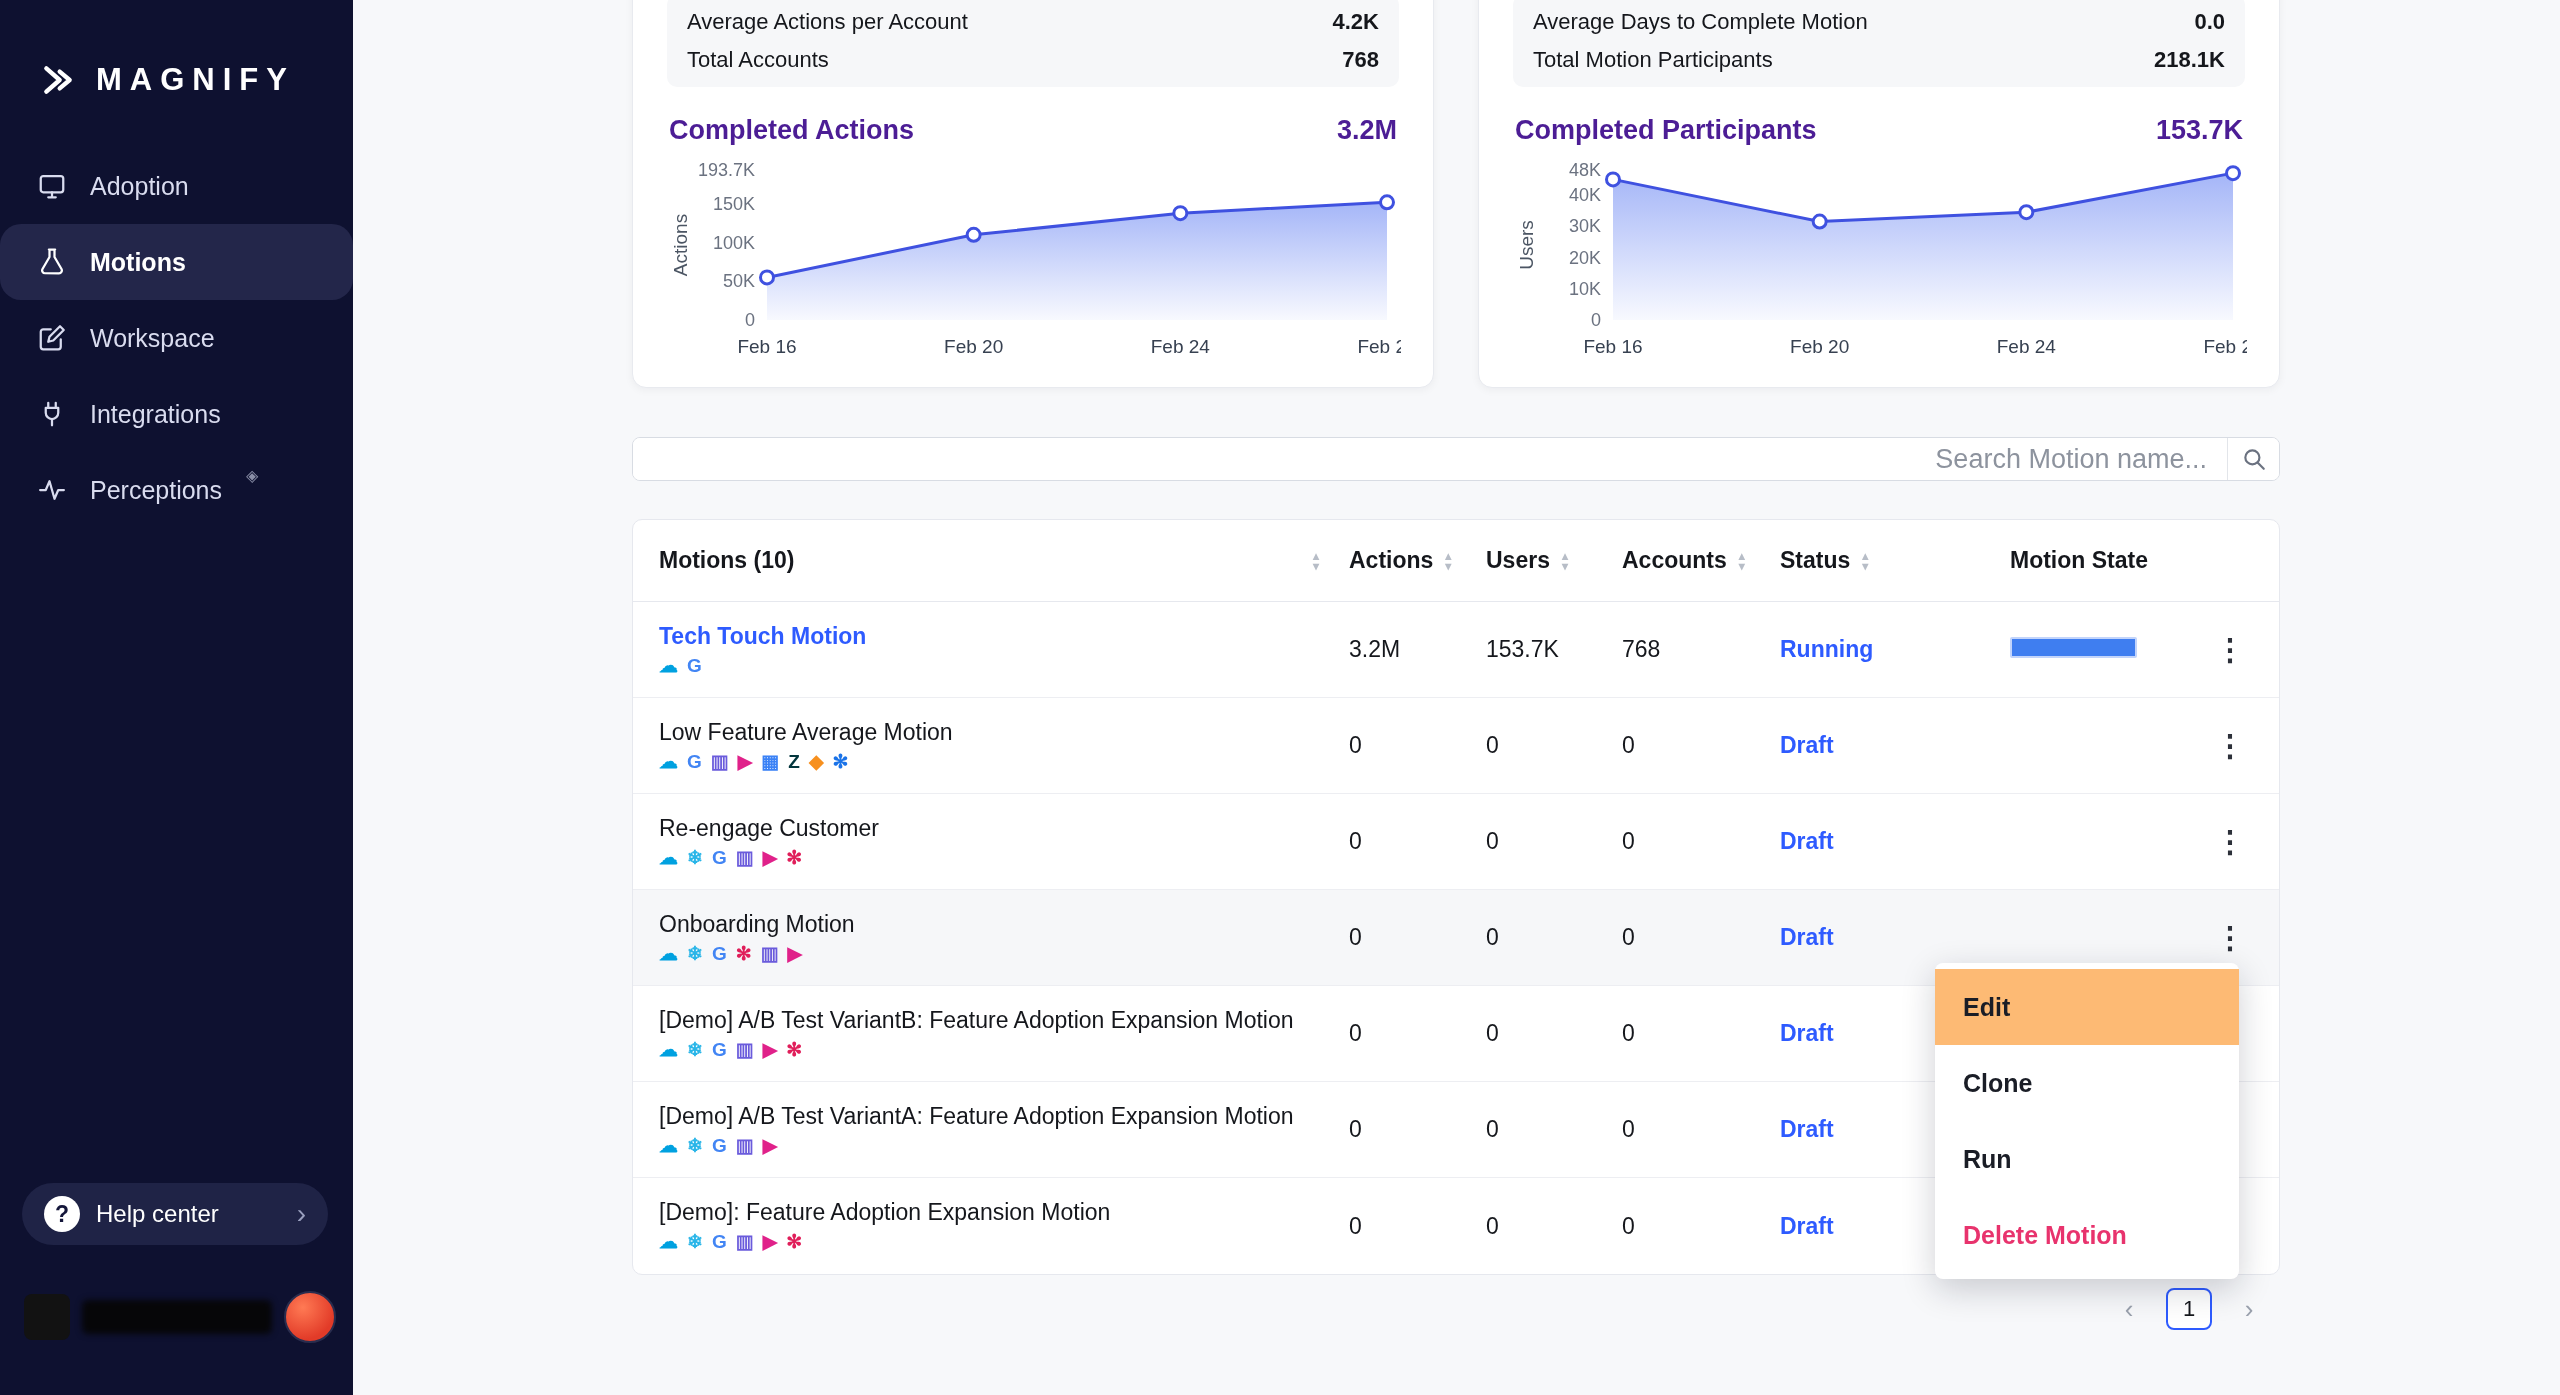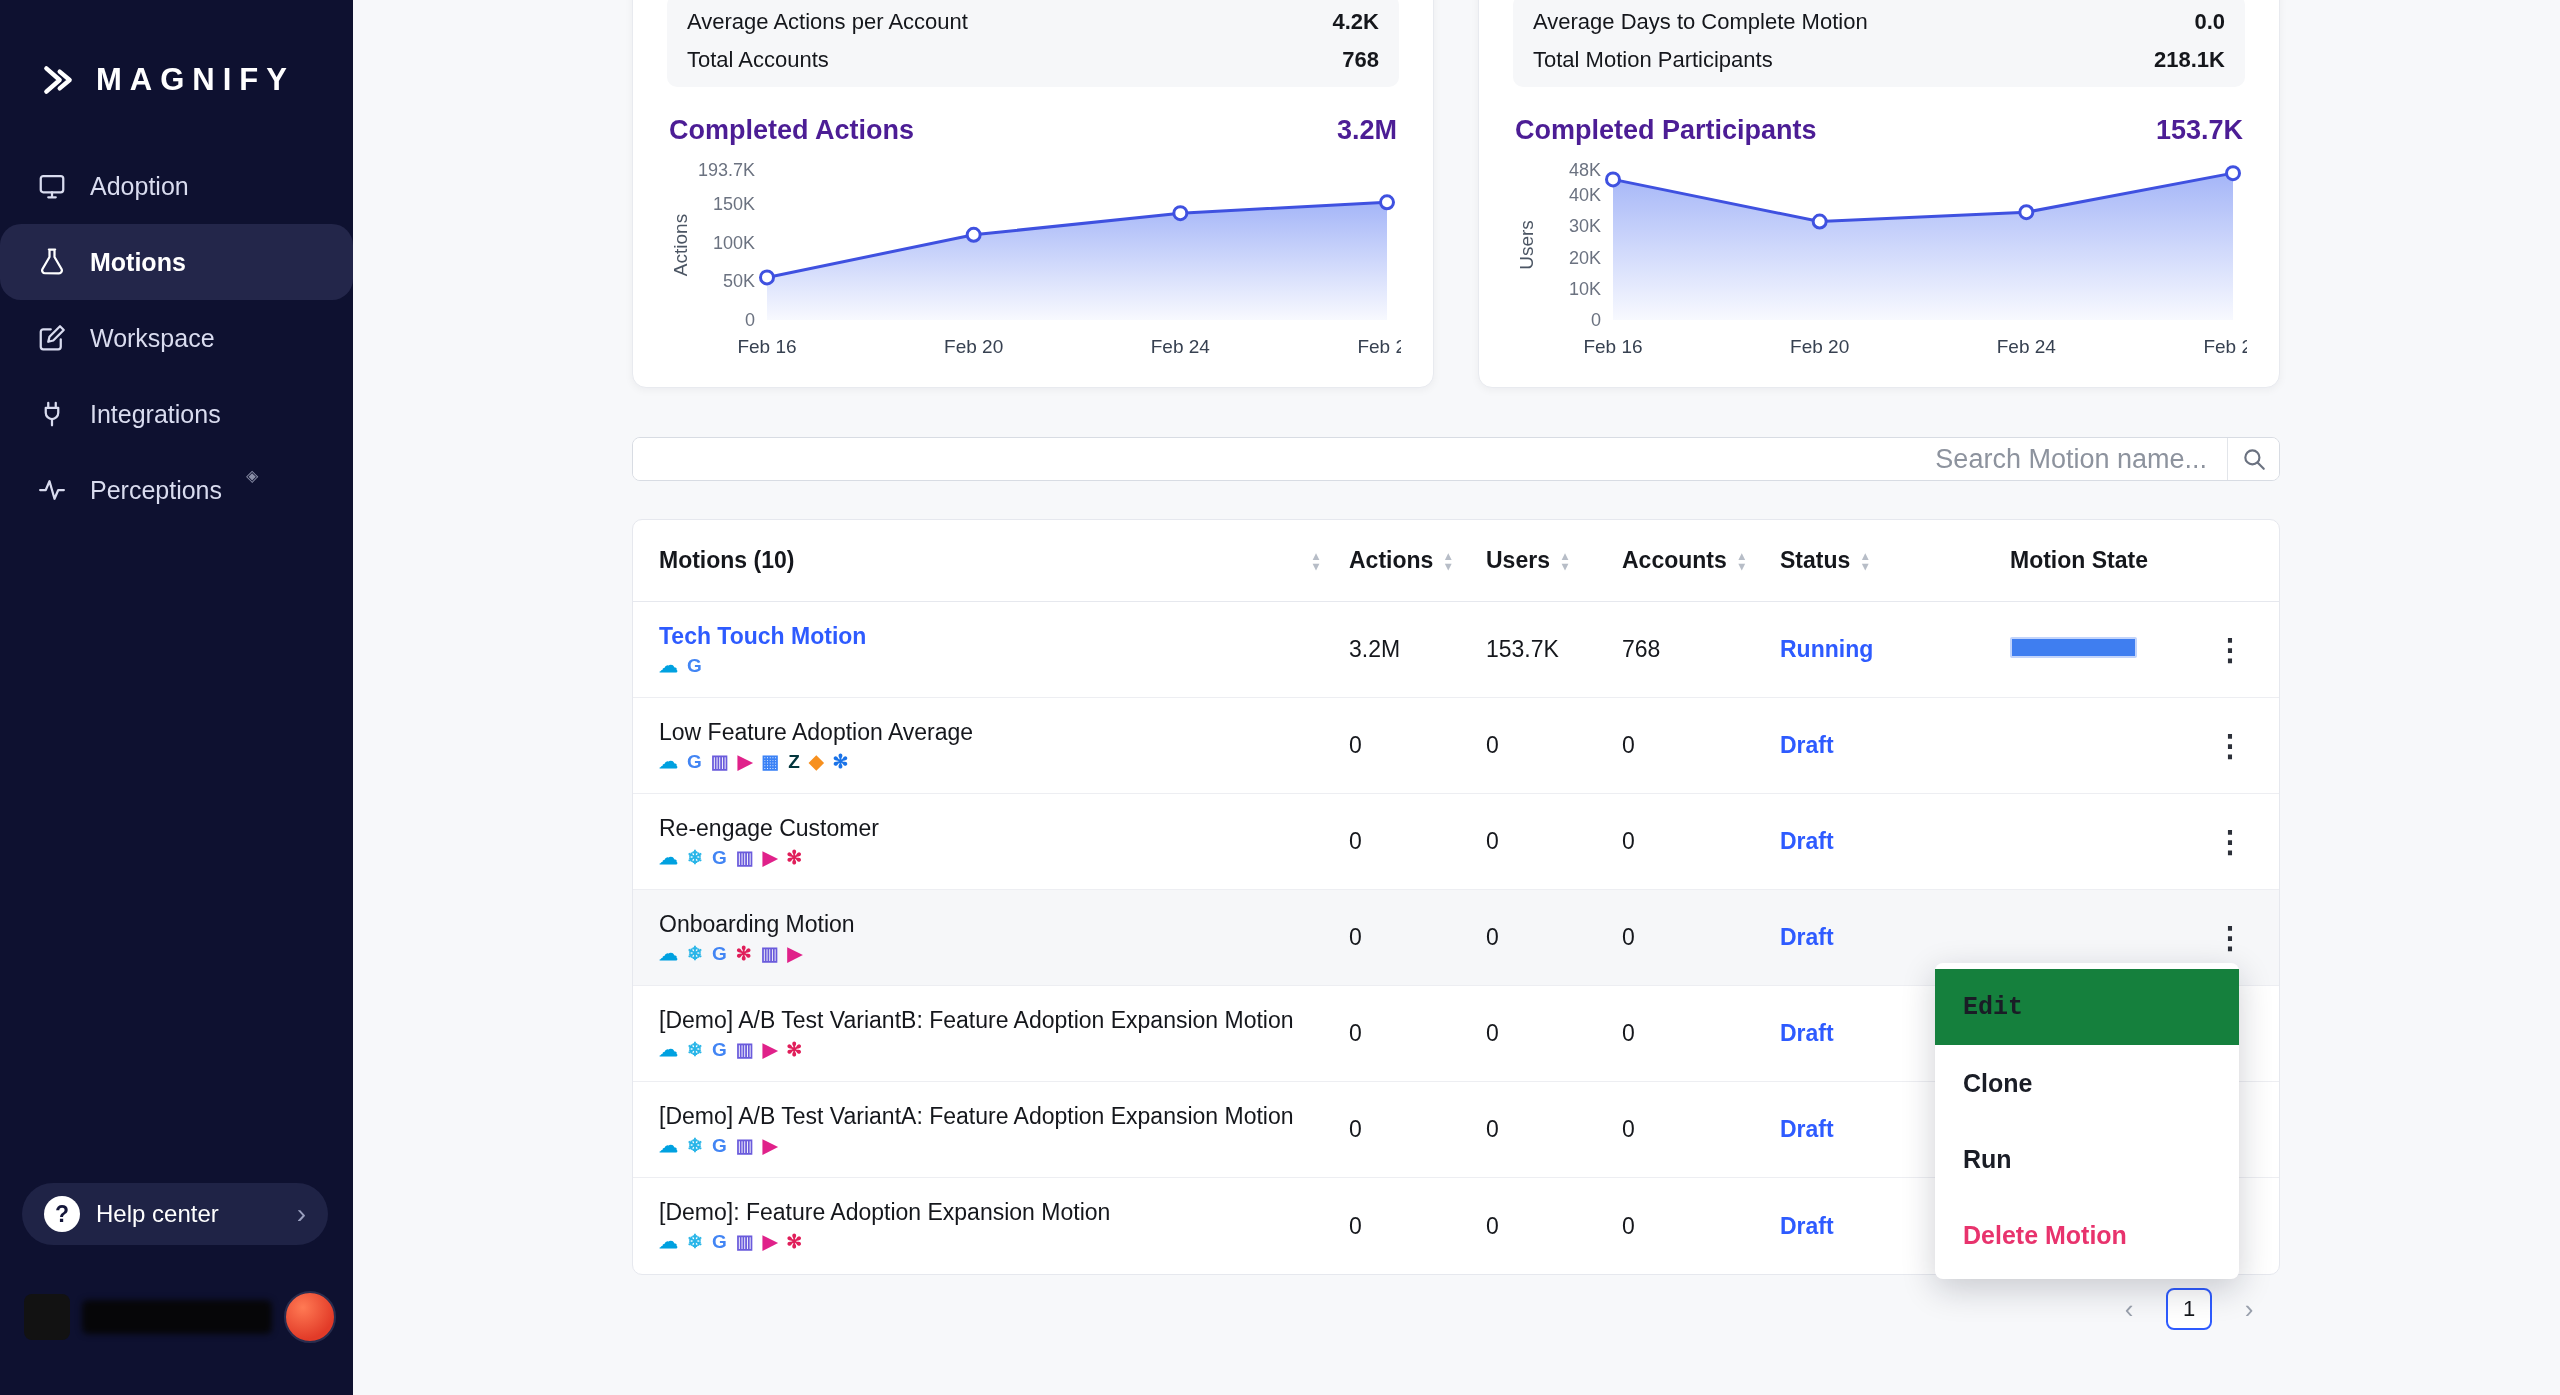--- a/index.html
+++ b/index.html
@@ -61,21 +61,21 @@
   .mname.link{color:#2e5bff;font-weight:bold;cursor:pointer;}
   .iconsrow{display:flex;gap:9px;margin-top:5px;font-size:19px;line-height:22px;}
   .appicon{display:inline-block;font-weight:bold;}
   .num{font-size:23px;color:#15171c;}
   .status{font-size:23px;font-weight:600;color:#2e5bff;cursor:pointer;}
   .pbar{width:127px;height:21px;border-radius:2px;background:#3f7ef0;border:2px solid #c2d4fb;}
   .kebab{font-size:30px;color:#2c3039;justify-self:end;cursor:pointer;padding:0 8px;font-weight:bold;}
   
   .menu{position:absolute;left:1582px;top:963px;width:304px;background:#fff;border-radius:8px;box-shadow:0 10px 34px rgba(15,20,40,.2);padding:6px 0;z-index:20;}
   .menu-item{height:76px;display:flex;align-items:center;padding:0 28px;font-size:25px;font-weight:600;color:#1a1d26;cursor:pointer;}
-  .menu-item.hl{background:#15803d;font-family:Liberation Mono, monospace;}
+  .menu-item.hl{background:#fdba74;}
   .menu-item.danger{color:#e8336d;}
   
   .pager{position:absolute;left:279px;top:1288px;width:1640px;display:flex;justify-content:flex-end;align-items:center;gap:14px;}
   .pg{min-width:46px;height:42px;border-radius:8px;display:flex;align-items:center;justify-content:center;font-size:26px;color:#9aa1ad;cursor:pointer;background:transparent;border:none;font-family:"Liberation Sans",sans-serif;}
   .pg.current{border:2px solid #2e5bff;color:#15171c;background:#fff;font-size:22px;}
 </style>
 </head>
 <body>
 
 <aside class="sidebar">
@@ -301,21 +301,21 @@
           </div>
           <span class="num">3.2M</span>
           <span class="num">153.7K</span>
           <span class="num">768</span>
           <span class="status">Running</span>
           <span><span class="pbar" style="display:inline-block"></span></span>
           <span class="kebab">⋮</span>
         </div>
         <div class="grid trow">
           <div>
-            <div class="mname">Low Feature Adoption Average</div>
+            <div class="mname">Low Feature Average Motion</div>
             <div class="iconsrow">
               <span class="appicon" style="color:#00a1e0">☁</span>
               <span class="appicon" style="color:#4285f4">G</span>
               <span class="appicon" style="color:#6a5bdc">▥</span>
               <span class="appicon" style="color:#e0218a">▶</span>
               <span class="appicon" style="color:#3b82f6">▦</span>
               <span class="appicon" style="color:#03363d">Z</span>
               <span class="appicon" style="color:#f7901e">◆</span>
               <span class="appicon" style="color:#1a73e8">✻</span>
             </div>

